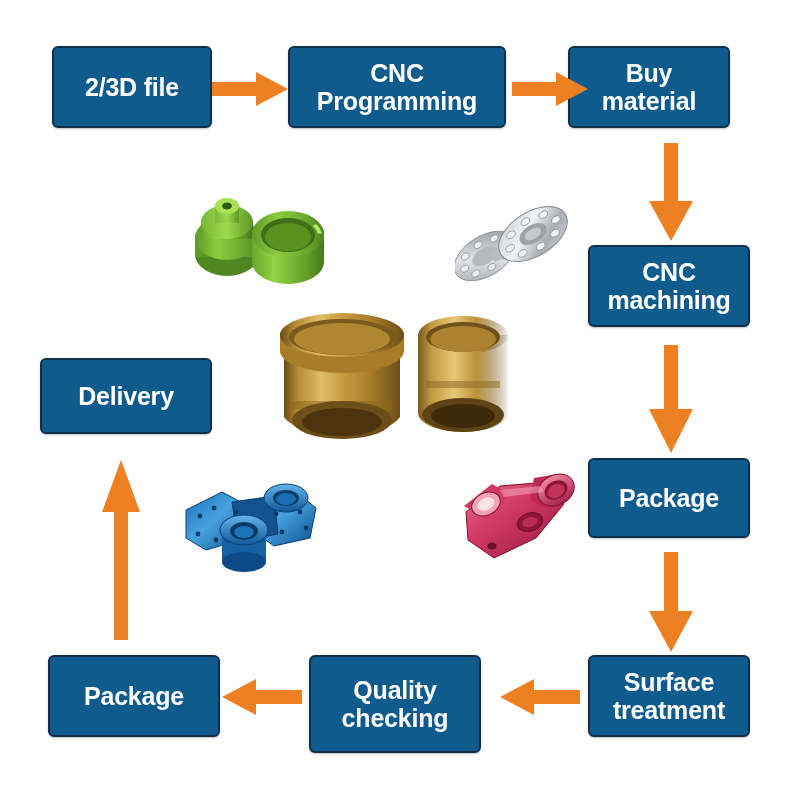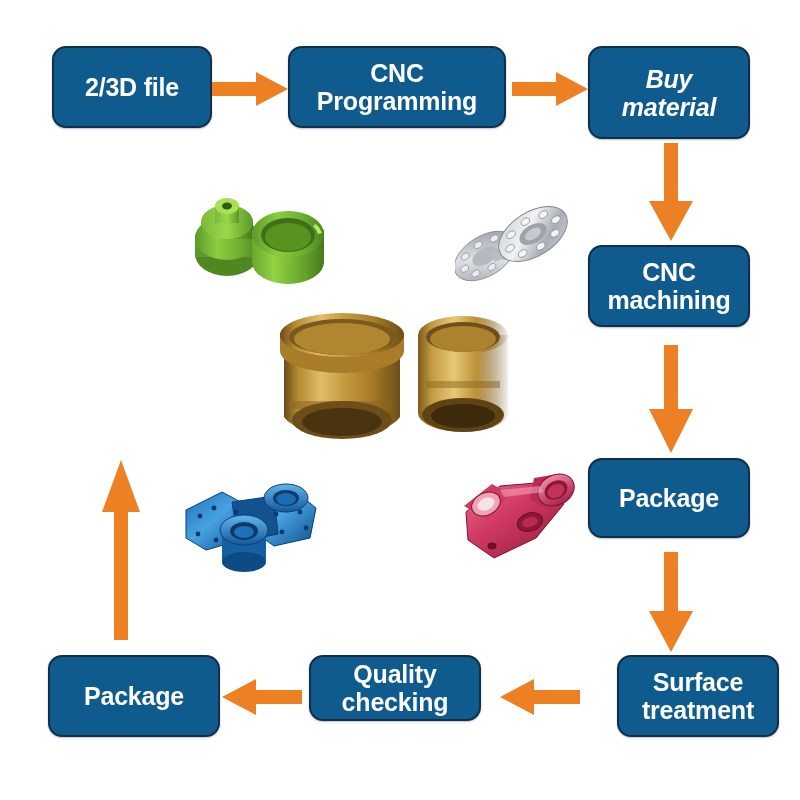--- a/index.html
+++ b/index.html
@@ -21,21 +21,21 @@
   
   .node {
     position: absolute;
     display: flex;
     align-items: center;
     justify-content: center;
     text-align: center;
     box-sizing: border-box;
     background: #0f5b8e;
     border: 2px solid #10304a;
-    border-radius: 14px;
+    border-radius: 6px;
     color: #ffffff;
     font-weight: bold;
     font-size: 25px;
     line-height: 1.12;
     letter-spacing: -0.2px;
     padding: 2px 6px;
     box-shadow: 0 1px 2px rgba(0,0,0,0.25);
   }
   .node span { display: block; width: 100%; white-space: pre-line; }
 
@@ -56,48 +56,51 @@
 
   <div class="node" style="left:52px;top:46px;width:160px;height:82px;">
     <span>2/3D file</span>
   </div>
 
   <div class="node" style="left:288px;top:46px;width:218px;height:82px;">
     <span>CNC
 Programming</span>
   </div>
 
-  <div class="node" style="left:588px;top:46px;width:162px;height:93px;font-style:italic;">
+  <div class="node" style="left:568px;top:46px;width:162px;height:82px;">
     <span>Buy
 material</span>
   </div>
 
   <div class="node" style="left:588px;top:245px;width:162px;height:82px;">
     <span>CNC
 machining</span>
   </div>
 
   <div class="node" style="left:588px;top:458px;width:162px;height:80px;">
     <span>Package</span>
   </div>
 
-  <div class="node" style="left:588px;top:655px;width:162px;height:82px;margin-left:29px;">
+  <div class="node" style="left:588px;top:655px;width:162px;height:82px;">
     <span>Surface
 treatment</span>
   </div>
 
-  <div class="node" style="left:309px;top:655px;width:172px;height:66px;">
+  <div class="node" style="left:309px;top:655px;width:172px;height:98px;">
     <span>Quality
 checking</span>
   </div>
 
   <div class="node" style="left:48px;top:655px;width:172px;height:82px;align-items:center;">
     <span>Package</span>
   </div>
 
+  <div class="node" style="left:40px;top:358px;width:172px;height:76px;">
+    <span>Delivery</span>
+  </div>
 
   <div class="arrow" style="left:212px;top:71px;width:76px;height:36px;">
     <svg viewBox="0 0 76 36" preserveAspectRatio="none">
       <polygon points="0,11 44,11 44,1 76,18 44,35 44,25 0,25" fill="#ed8022"></polygon>
     </svg>
   </div>
 
   <div class="arrow" style="left:512px;top:71px;width:76px;height:36px;">
     <svg viewBox="0 0 76 36" preserveAspectRatio="none">
       <polygon points="0,11 44,11 44,1 76,18 44,35 44,25 0,25" fill="#ed8022"></polygon>

